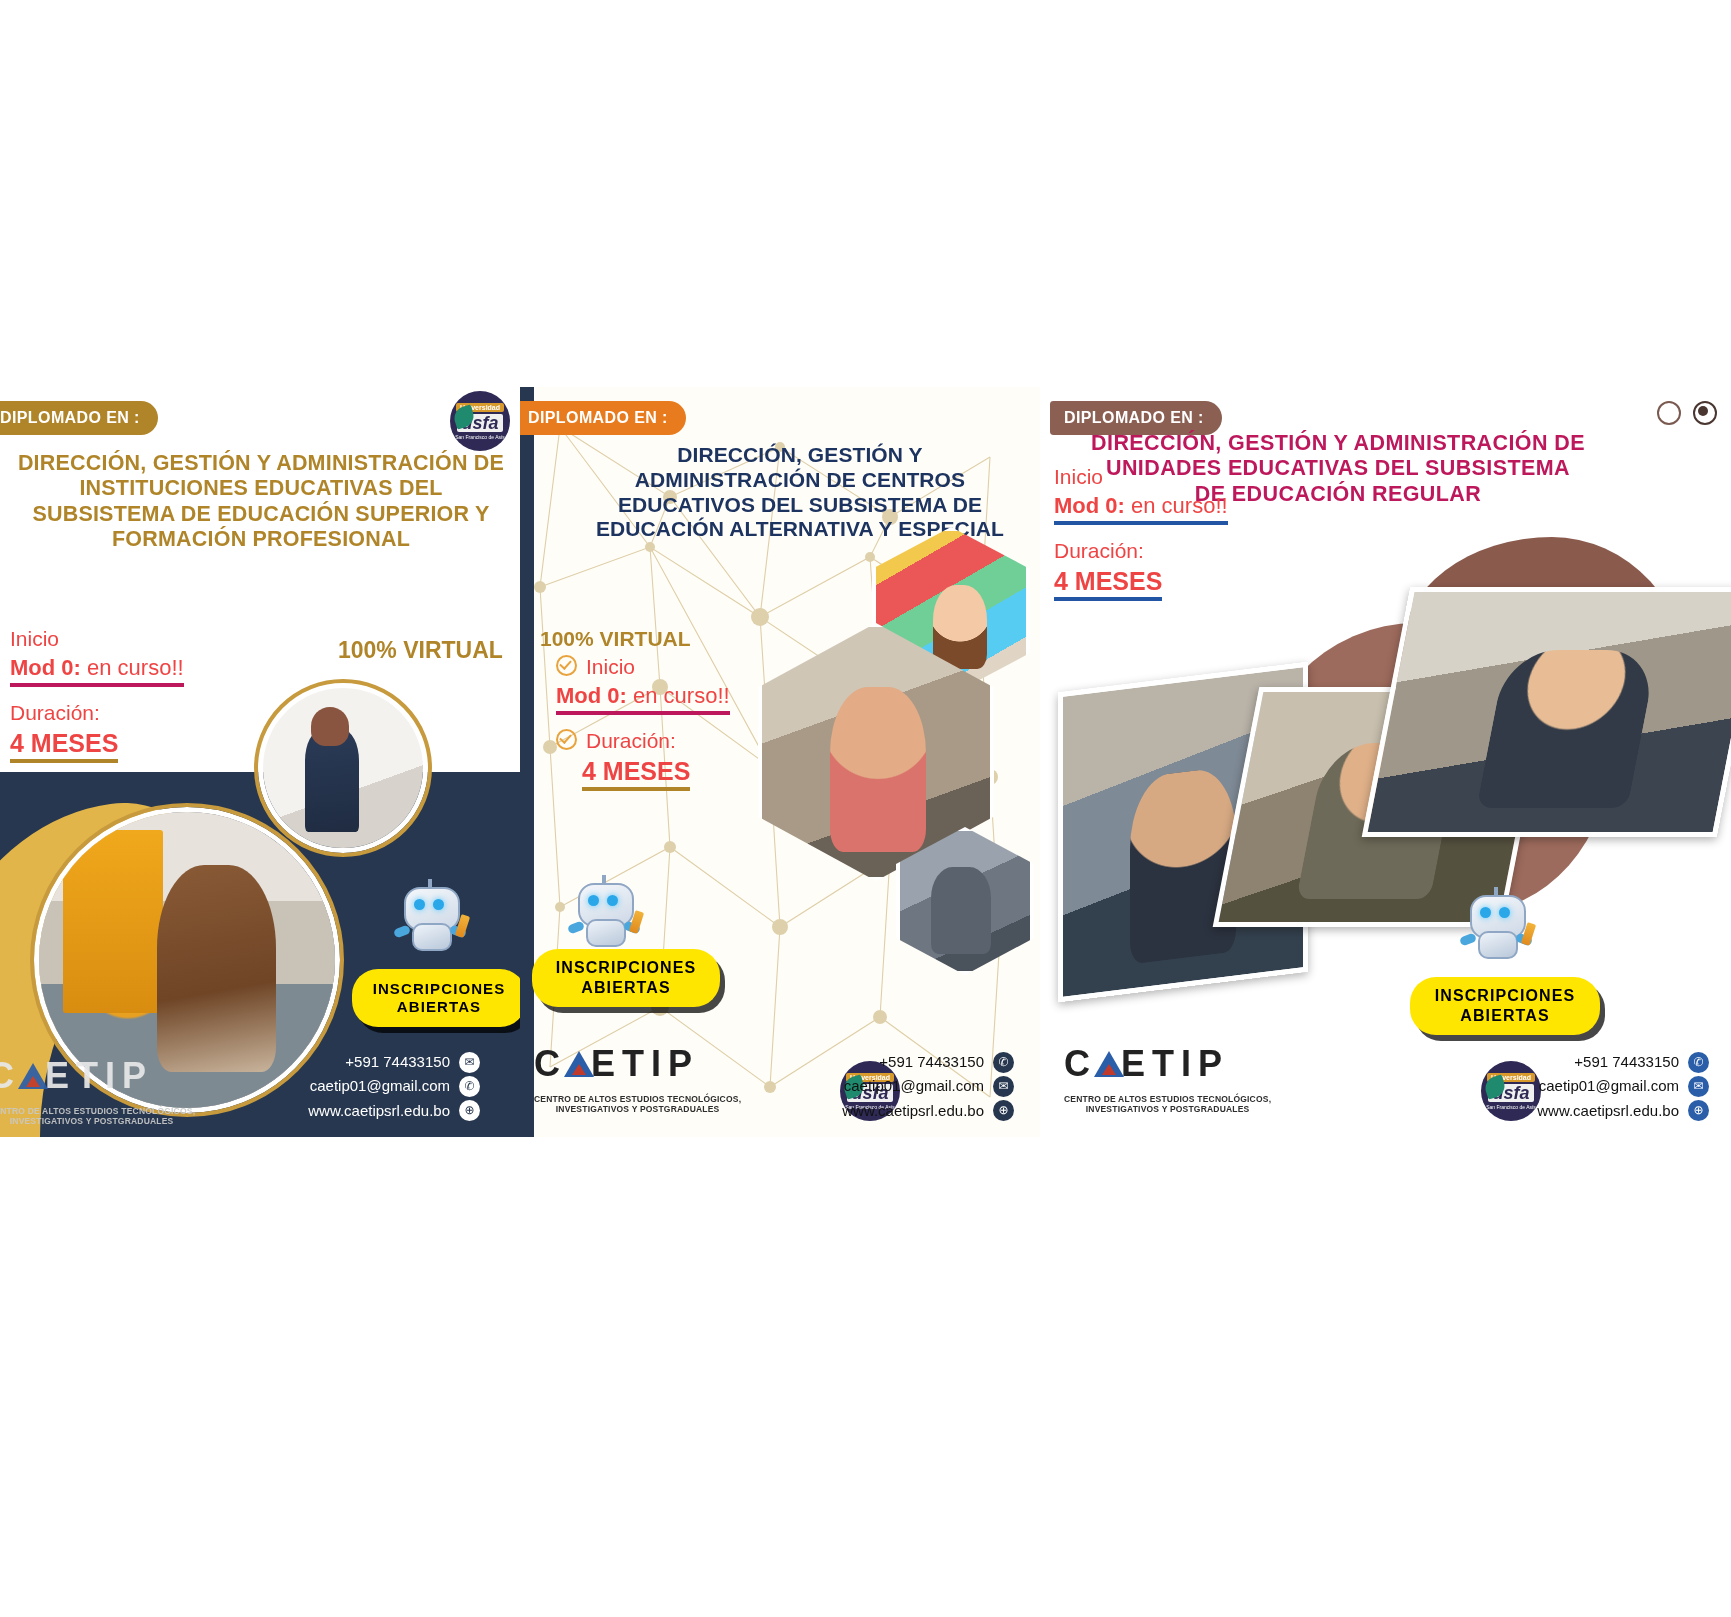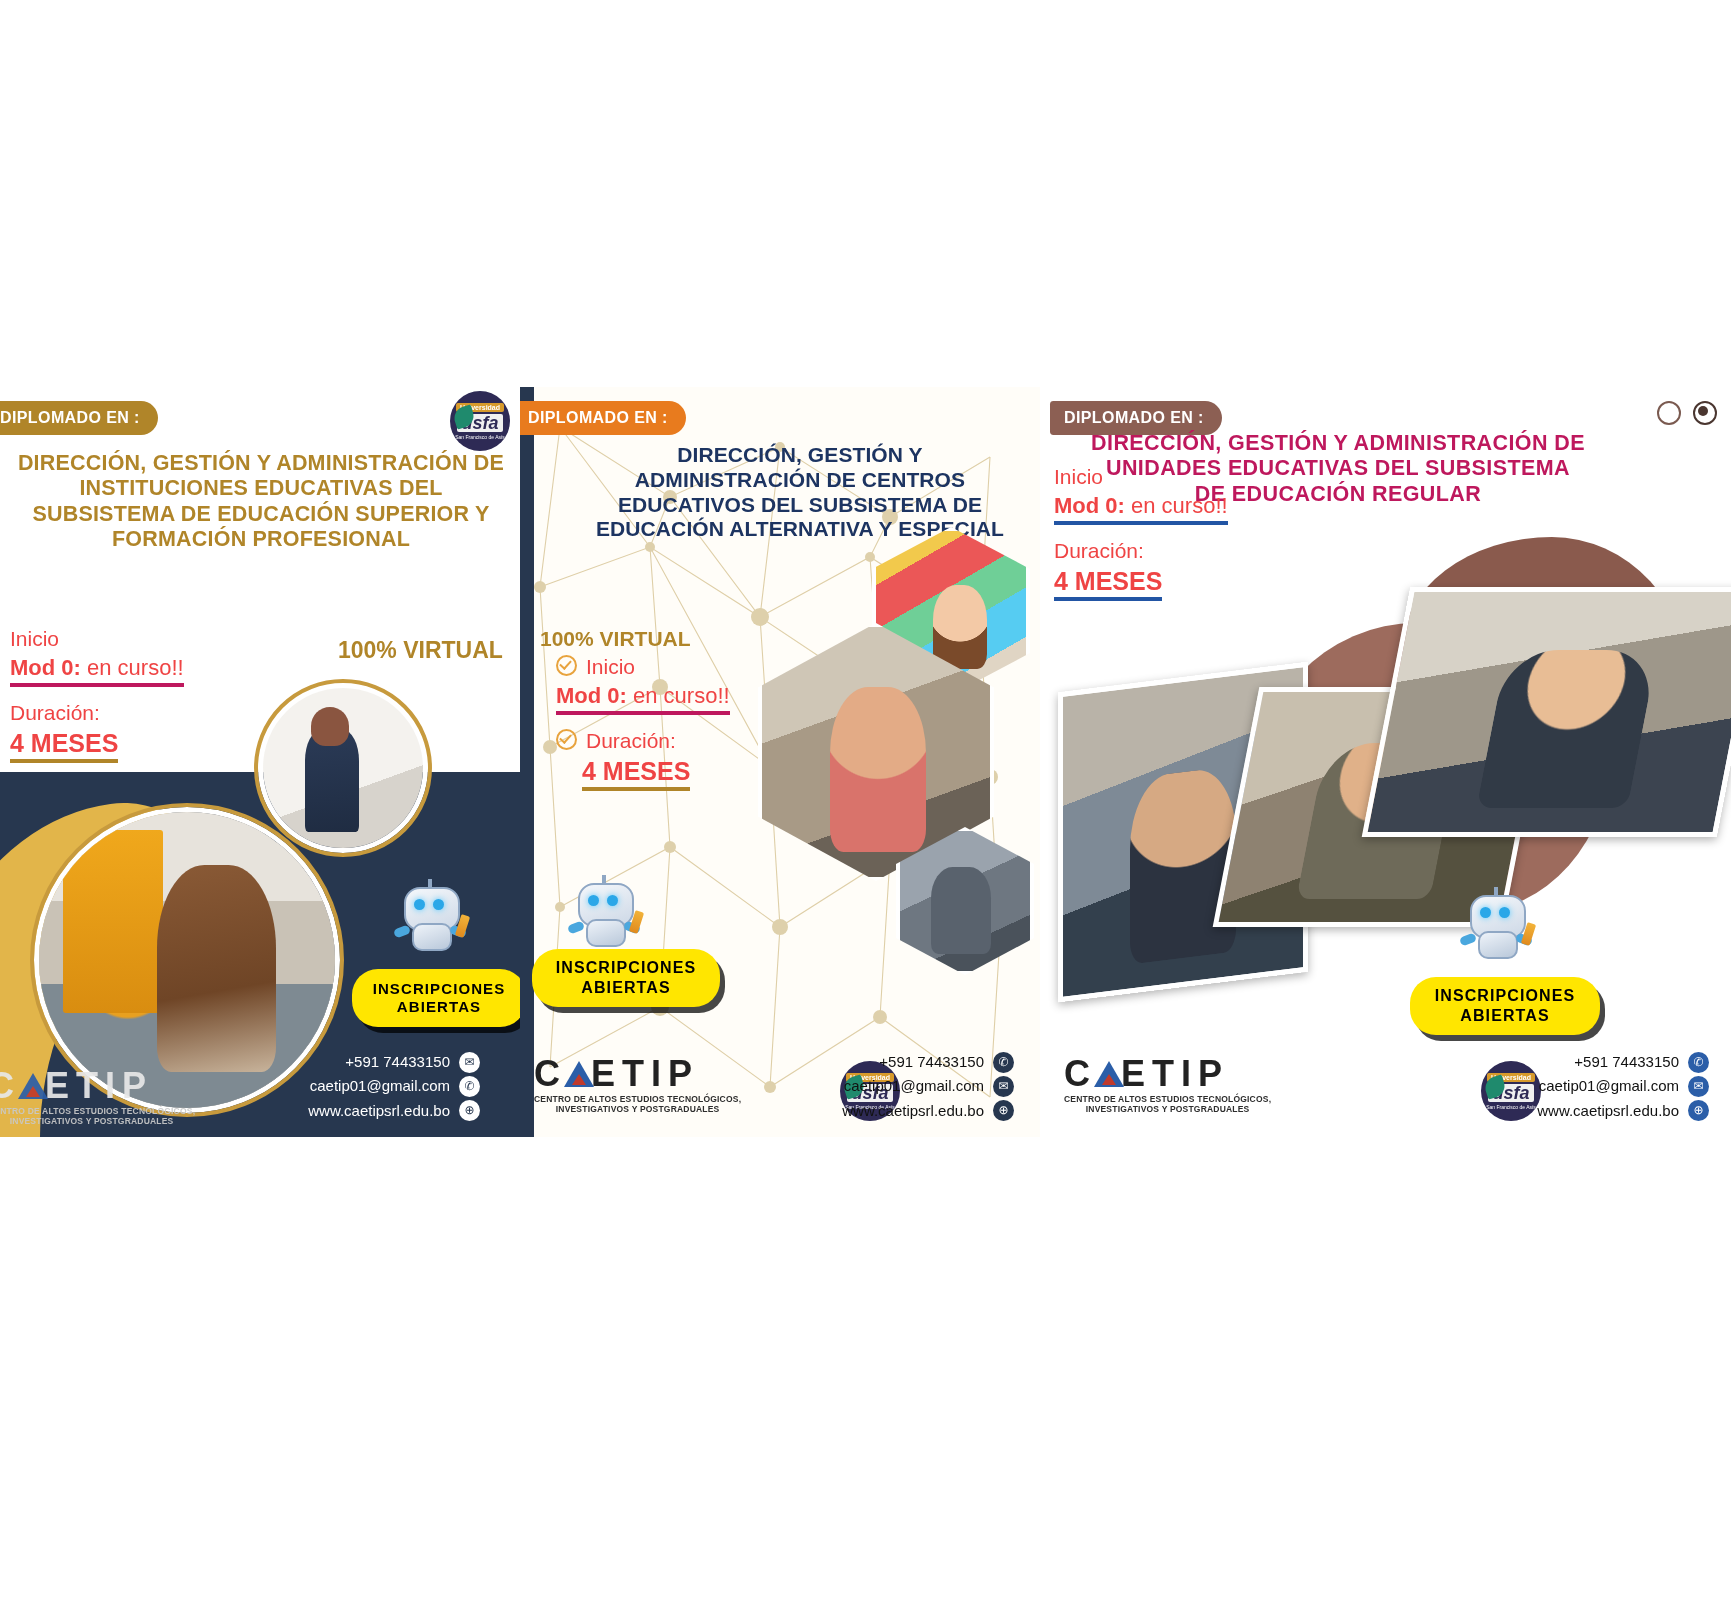--- a/index.html
+++ b/index.html
@@ -105,21 +105,21 @@
   #p3 .cicon{background:#2b5ea8;color:#fff;}
 
   .caetip{position:absolute;}
   .caetip .word{font-size:36px;font-weight:bold;letter-spacing:7px;color:#222;line-height:1;
      display:flex;align-items:center;}
   .caetip .tri{display:inline-block;width:0;height:0;border-left:15px solid transparent;
      border-right:15px solid transparent;border-bottom:26px solid #2b5ea8;position:relative;margin:0 -3px;}
   .caetip .tri:after{content:"";position:absolute;left:-7px;top:13px;border-left:7px solid transparent;
      border-right:7px solid transparent;border-bottom:11px solid #c0392b;}
   .caetip .tag{font-size:8.5px;font-weight:bold;color:#2d2d2d;letter-spacing:.2px;text-align:center;
-     margin-top:3px;line-height:1.15;}
+     margin-top:13px;line-height:1.15;}
   #p1 .caetip{left:-12px;bottom:10px;opacity:.92;}
   #p1 .caetip .word{color:#e8e8e8;} #p1 .caetip .tag{color:#c9c9c9;}
   #p2 .caetip{left:14px;bottom:22px;}
   #p3 .caetip{left:24px;bottom:22px;}
 
   .seal{position:absolute;width:60px;height:60px;border-radius:50%;background:#2e2a55;
      display:flex;flex-direction:column;align-items:center;justify-content:center;overflow:hidden;}
   .seal .u{font-size:7px;background:#d79a2b;color:#fff;padding:1px 4px;border-radius:2px;font-weight:bold;}
   .seal .usfa{font-size:18px;font-weight:bold;color:#fff;font-style:italic;line-height:1;margin-top:2px;
      background:#f0f0f0;color:#2e2a55;padding:0 4px;border-radius:2px;}

